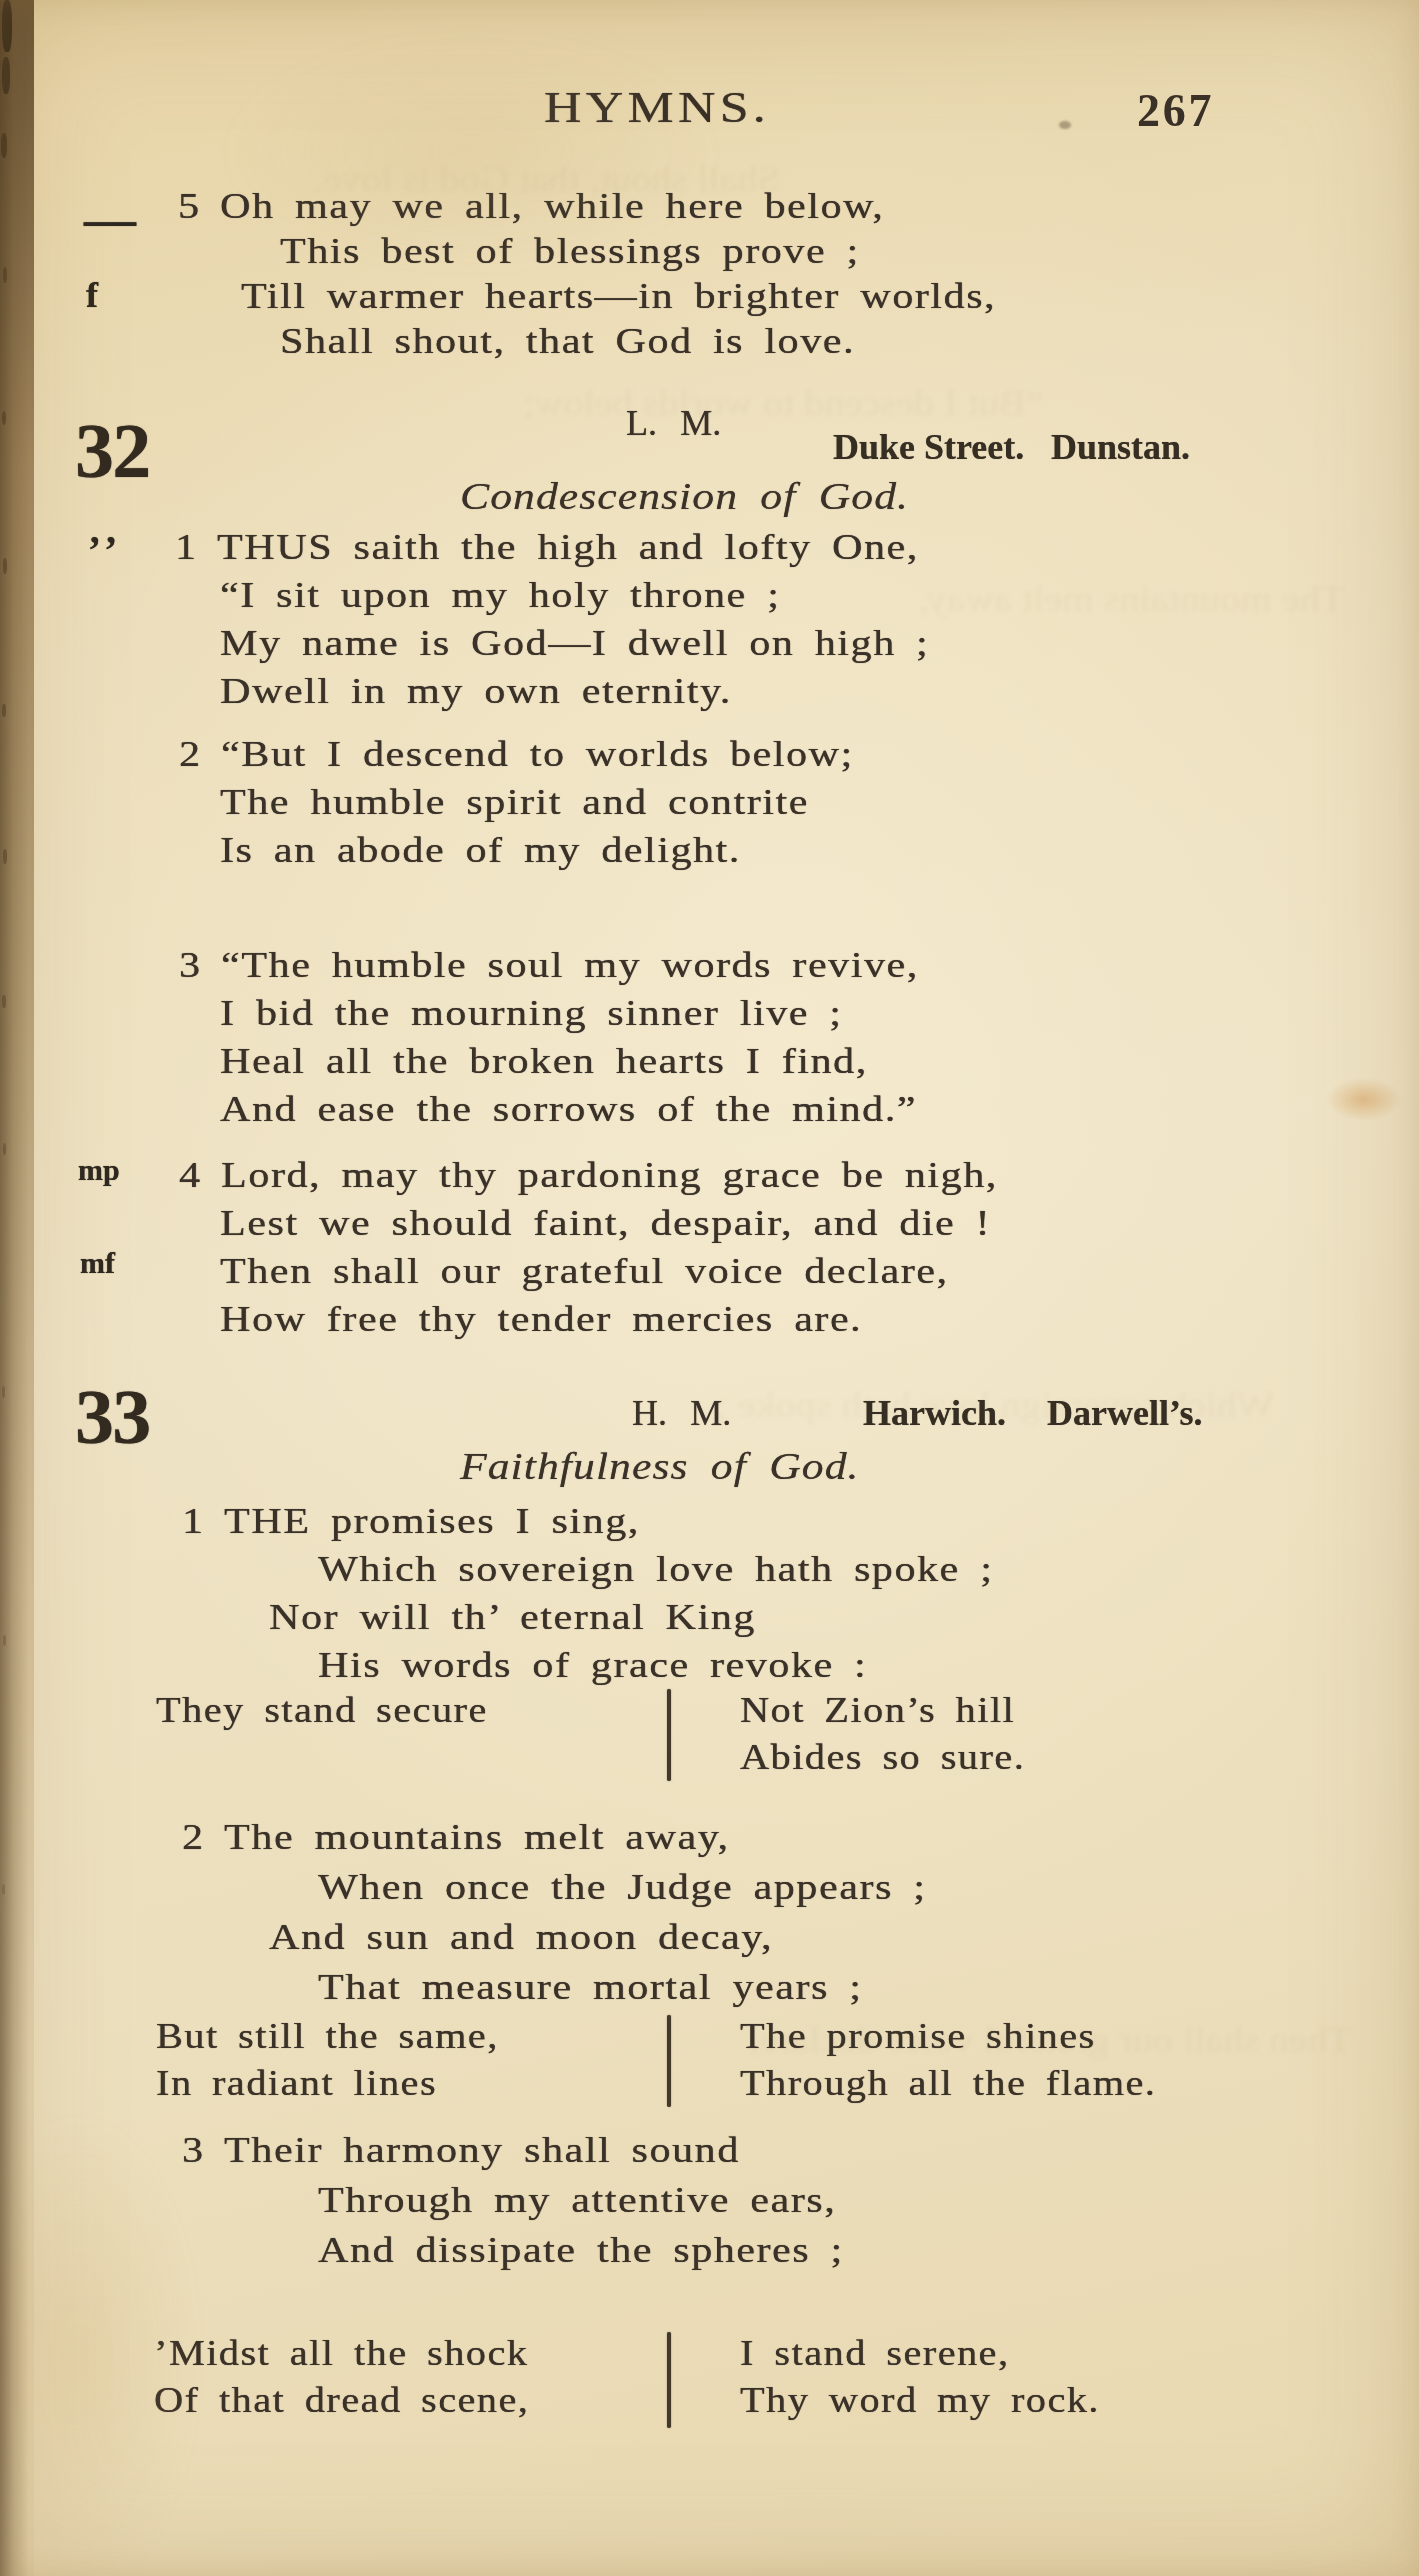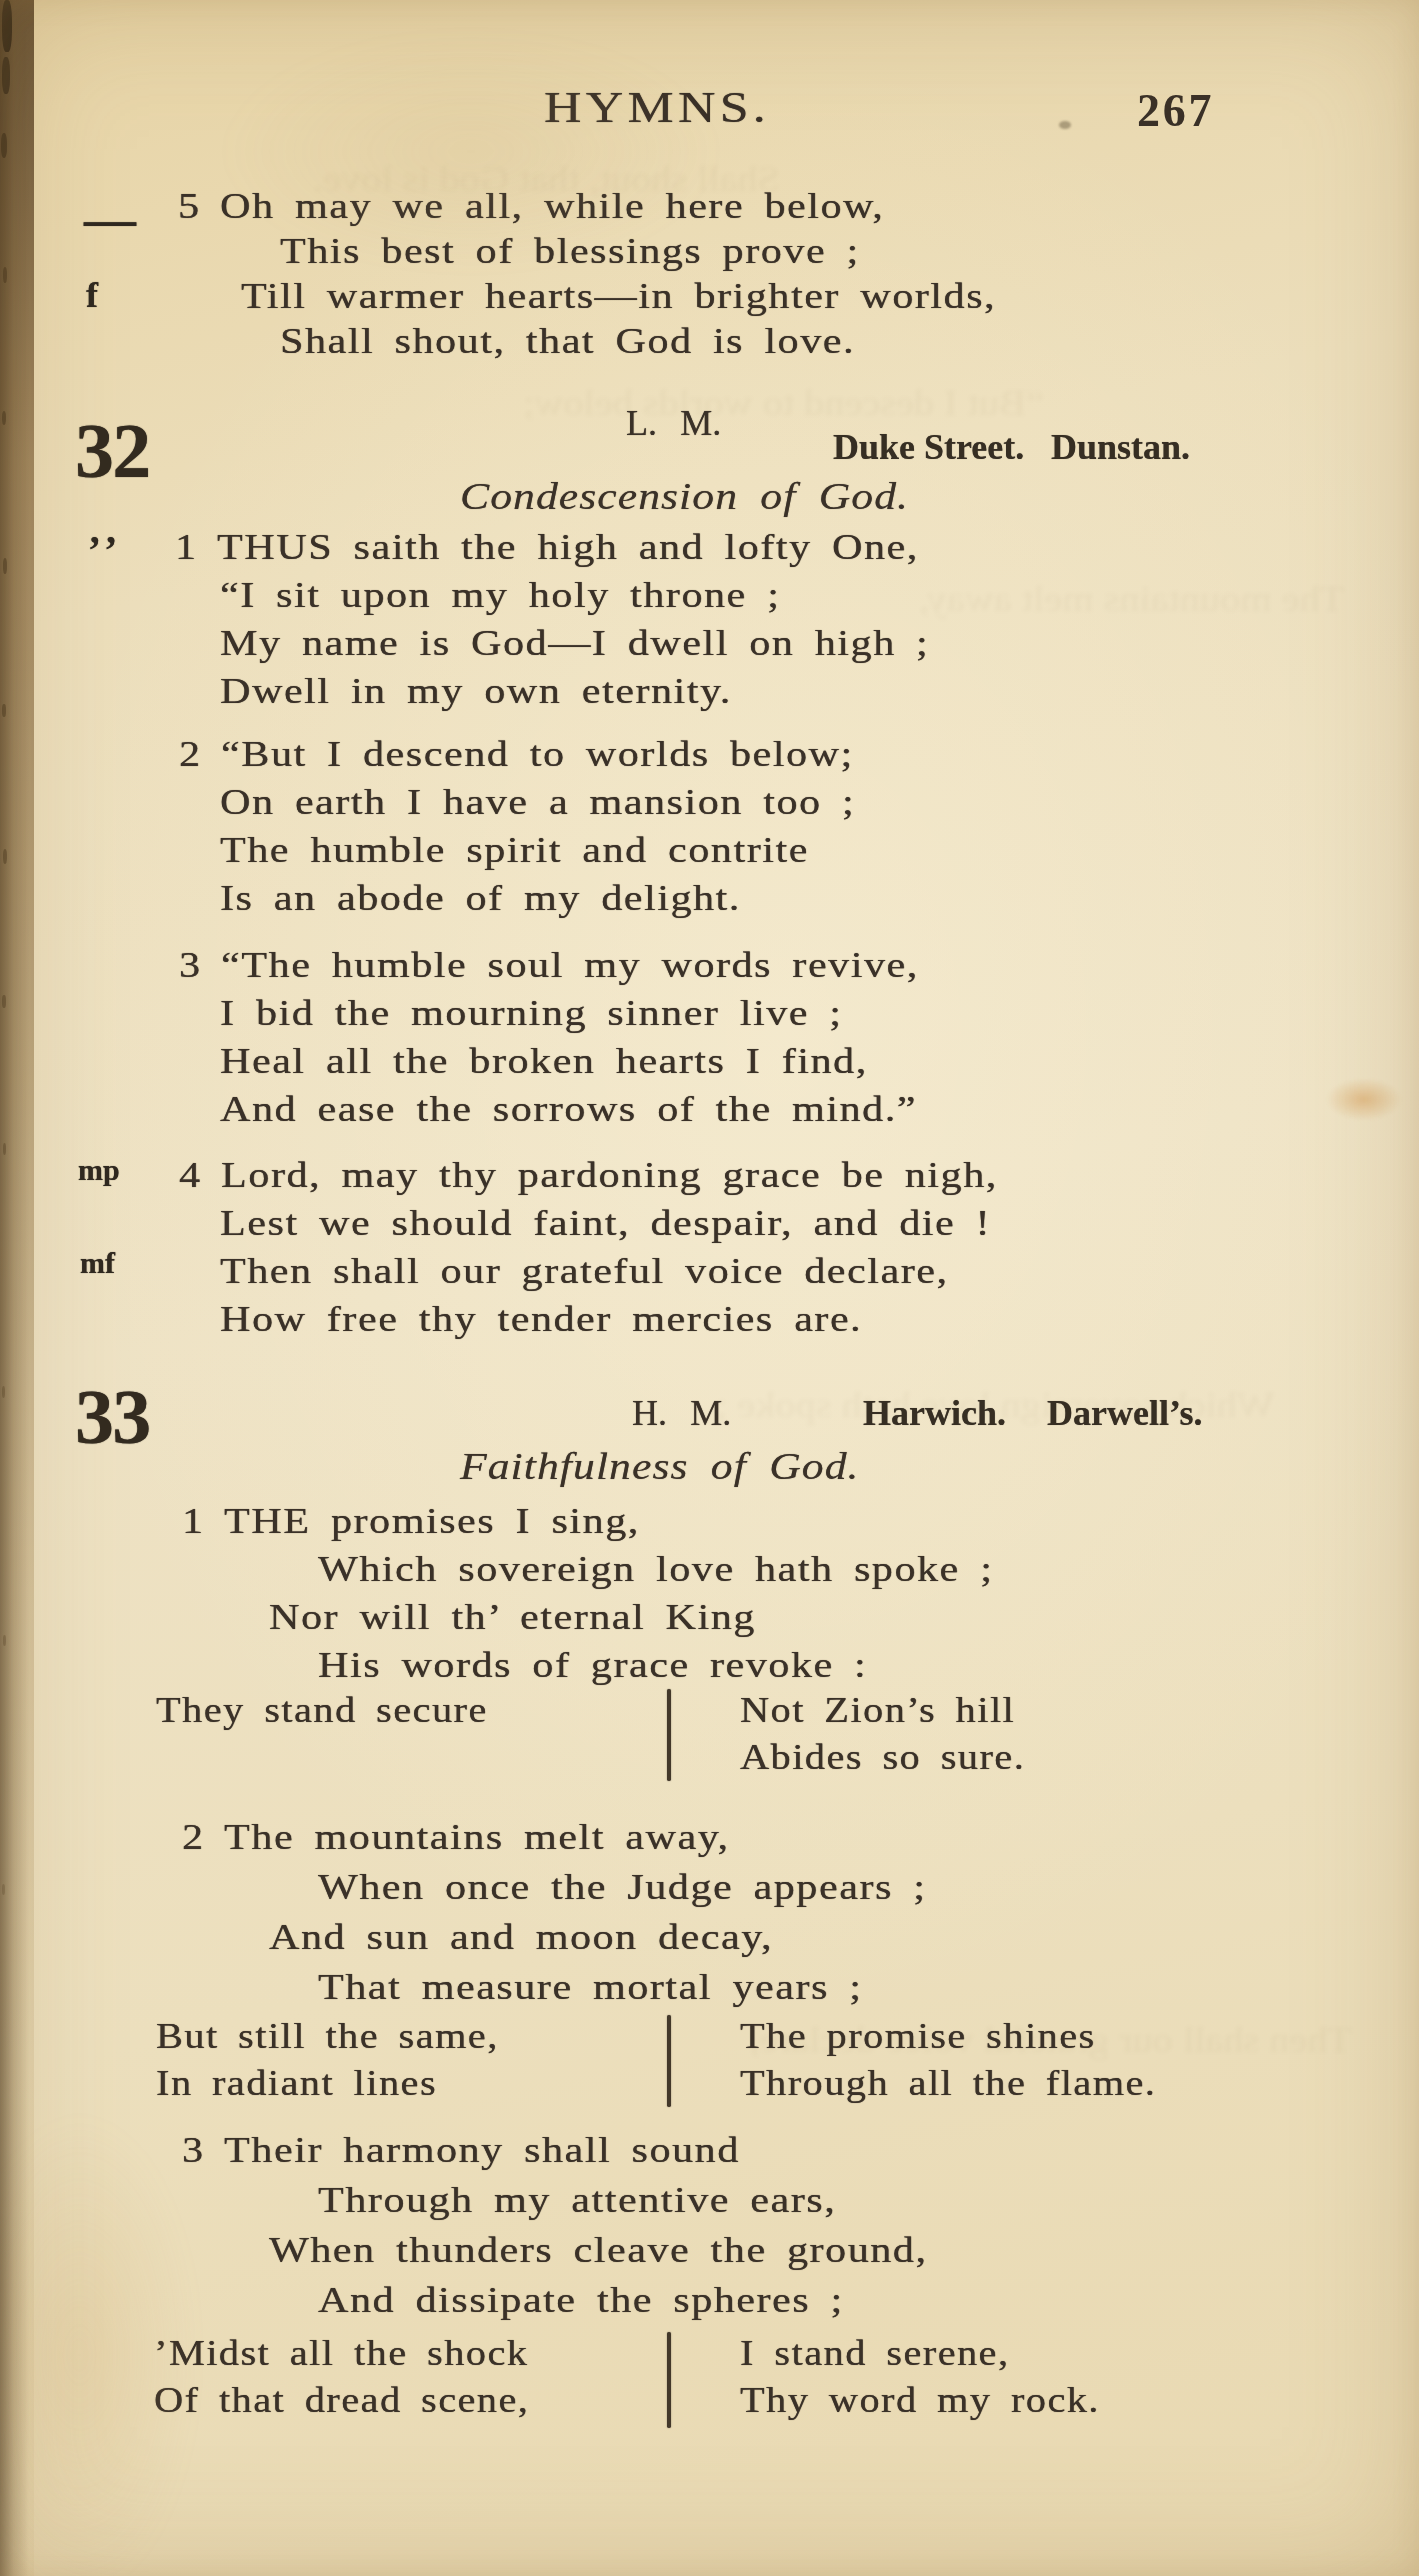--- a/index.html
+++ b/index.html
@@ -83,21 +83,20 @@
   <div class="abs dyn" style="top:530px;left:88px;font-size:39px;letter-spacing:6.2px;">’’</div>
   <div class="stanza" style="top:523px;">
     <div class="line pad197"><span class="stretch"><span class="vnum">1</span><span>THUS saith the high and lofty One,</span></span></div>
     <div class="line pad248"><span class="stretch">“I sit upon my holy throne ;</span></div>
     <div class="line pad248"><span class="stretch">My name is God—I dwell on high ;</span></div>
     <div class="line pad248"><span class="stretch">Dwell in my own eternity.</span></div>
   </div>
 
   <div class="stanza" style="top:730px;">
     <div class="line pad202"><span class="stretch"><span class="vnum">2</span><span>“But I descend to worlds below;</span></span></div>
-    <div class="line pad248"><span class="stretch">On earth I have a mansion too ;</span></div>
     <div class="line pad248"><span class="stretch">The humble spirit and contrite</span></div>
     <div class="line pad248"><span class="stretch">Is an abode of my delight.</span></div>
   </div>
 
   <div class="stanza" style="top:941px;">
     <div class="line pad202"><span class="stretch"><span class="vnum">3</span><span>“The humble soul my words revive,</span></span></div>
     <div class="line pad248"><span class="stretch">I bid the mourning sinner live ;</span></div>
     <div class="line pad248"><span class="stretch">Heal all the broken hearts I find,</span></div>
     <div class="line pad248"><span class="stretch">And ease the sorrows of the mind.”</span></div>
   </div>
@@ -148,21 +147,20 @@
     <div class="cdiv"></div>
     <div class="cright">
       <div class="line"><span class="stretch">The promise shines</span></div>
       <div class="line"><span class="stretch">Through all the flame.</span></div>
     </div>
   </div>
 
   <div class="stanza lh56" style="top:2125px;">
     <div class="line pad205"><span class="stretch"><span class="vnum">3</span><span>Their harmony shall sound</span></span></div>
     <div class="line pad358"><span class="stretch">Through my attentive ears,</span></div>
-    <div class="line pad303"><span class="stretch">When thunders cleave the ground,</span></div>
     <div class="line pad358"><span class="stretch">And dissipate the spheres ;</span></div>
   </div>
   <div class="couplet" style="top:2330px;">
     <div class="cleft" style="left:154px;">
       <div class="line"><span class="stretch">’Midst all the shock</span></div>
       <div class="line"><span class="stretch">Of that dread scene,</span></div>
     </div>
     <div class="cdiv" style="height:96px;"></div>
     <div class="cright">
       <div class="line"><span class="stretch">I stand serene,</span></div>

